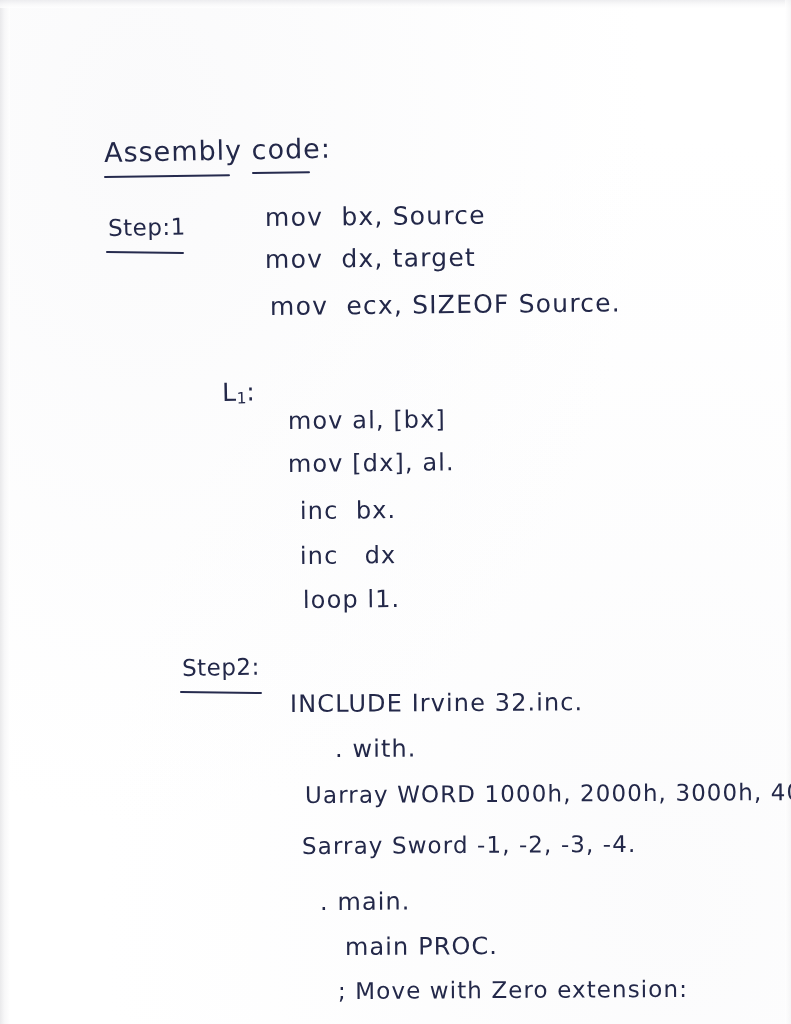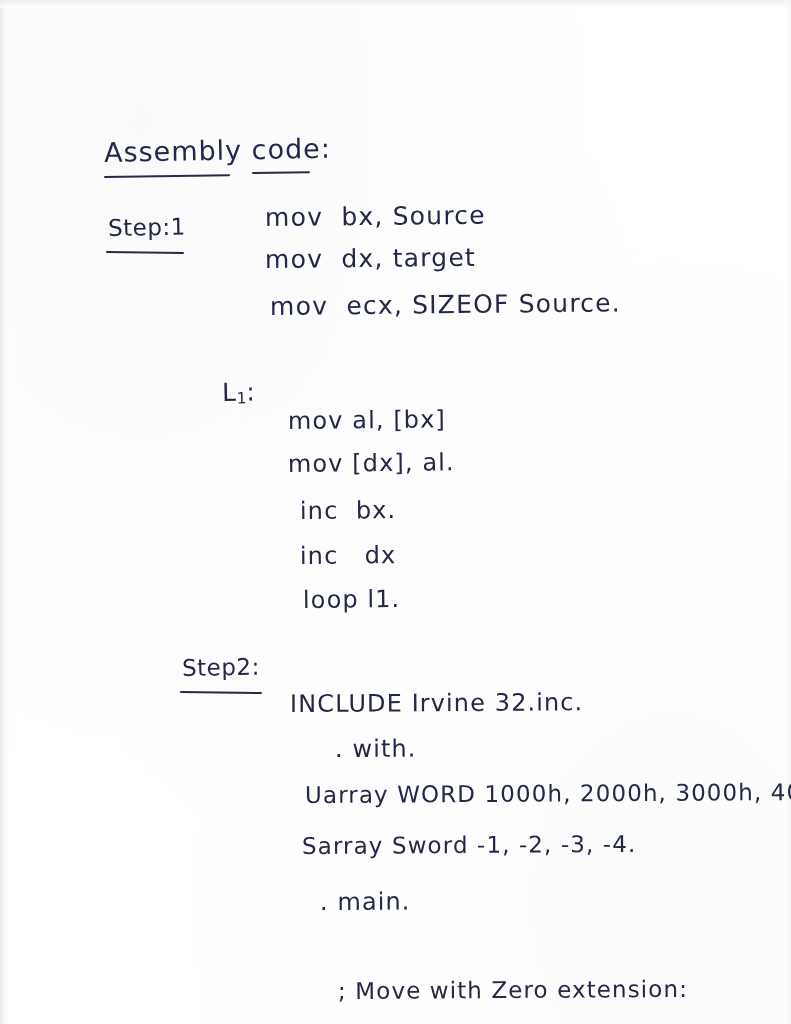--- a/index.html
+++ b/index.html
@@ -137,15 +137,16 @@
   <div class="hand codeline-sm slant" style="left:303px; top:586px;">loop l1.</div>
 
   <div class="hand steplbl slant-b" style="left:182px; top:655px;">Step2:</div>
   <div class="ul thin tilt2" style="left:180px; top:691px; width:82px;"></div>
 
   <div class="hand codeline-sm slant-c" style="left:290px; top:690px;">INCLUDE Irvine 32.inc.</div>
   <div class="hand codeline-sm slant-c" style="left:335px; top:735px;">. with.</div>
   <div class="hand codeline-sm slant-c" style="left:305px; top:782px; font-size:23px;">Uarray WORD 1000h, 2000h, 3000h, 4000h</div>
   <div class="hand codeline-sm slant-c" style="left:302px; top:833px; font-size:23px;">Sarray Sword -1, -2, -3, -4.</div>
   <div class="hand codeline-sm slant-c" style="left:320px; top:888px;">. main.</div>
+  <div class="hand codeline-sm slant-c" style="left:345px; top:933px;">main PROC.</div>
   <div class="hand codeline-sm slant-c" style="left:338px; top:978px; font-size:23px;">; Move with Zero extension:</div>
 
 </div>
 
 </body></html>

